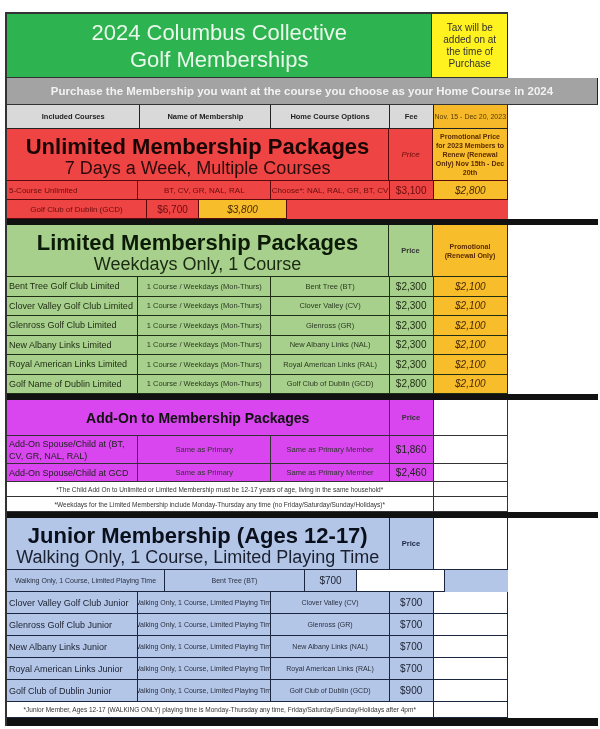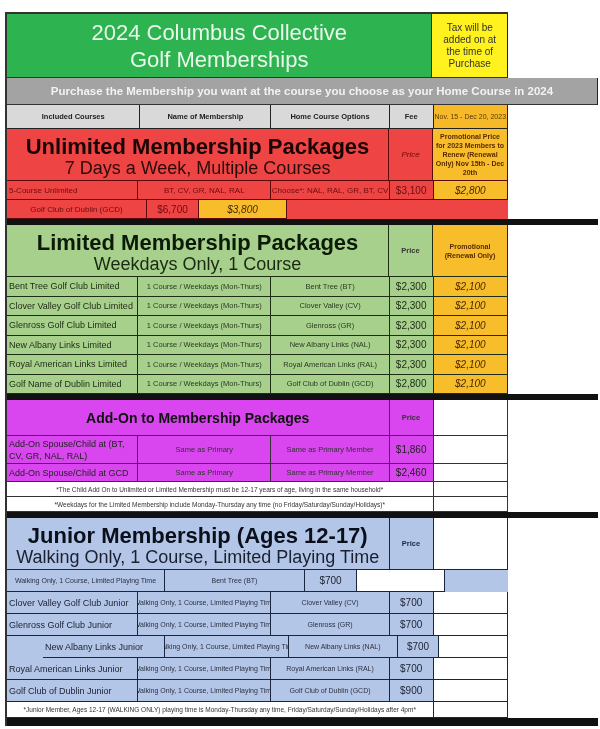--- a/index.html
+++ b/index.html
@@ -220,21 +220,21 @@
       <div class="c m w4 fee">$700</div>
       <div class="c m w5 blank"></div>
     </div>
     <div class="row" style="height:22px;">
       <div class="c l w1 cell-l">Glenross Golf Club Junior</div>
       <div class="c m w2 cell-m">Walking Only, 1 Course, Limited Playing Time</div>
       <div class="c m w3 cell-m">Glenross (GR)</div>
       <div class="c m w4 fee">$700</div>
       <div class="c m w5 blank"></div>
     </div>
-    <div class="row" style="height:22px;padding-left:36px;">
+    <div class="row" style="height:22px;">
       <div class="c l w1 cell-l">New Albany Links Junior</div>
       <div class="c m w2 cell-m">Walking Only, 1 Course, Limited Playing Time</div>
       <div class="c m w3 cell-m">New Albany Links (NAL)</div>
       <div class="c m w4 fee">$700</div>
       <div class="c m w5 blank"></div>
     </div>
     <div class="row" style="height:22px;">
       <div class="c l w1 cell-l">Royal American Links Junior</div>
       <div class="c m w2 cell-m">Walking Only, 1 Course, Limited Playing Time</div>
       <div class="c m w3 cell-m">Royal American Links (RAL)</div>

